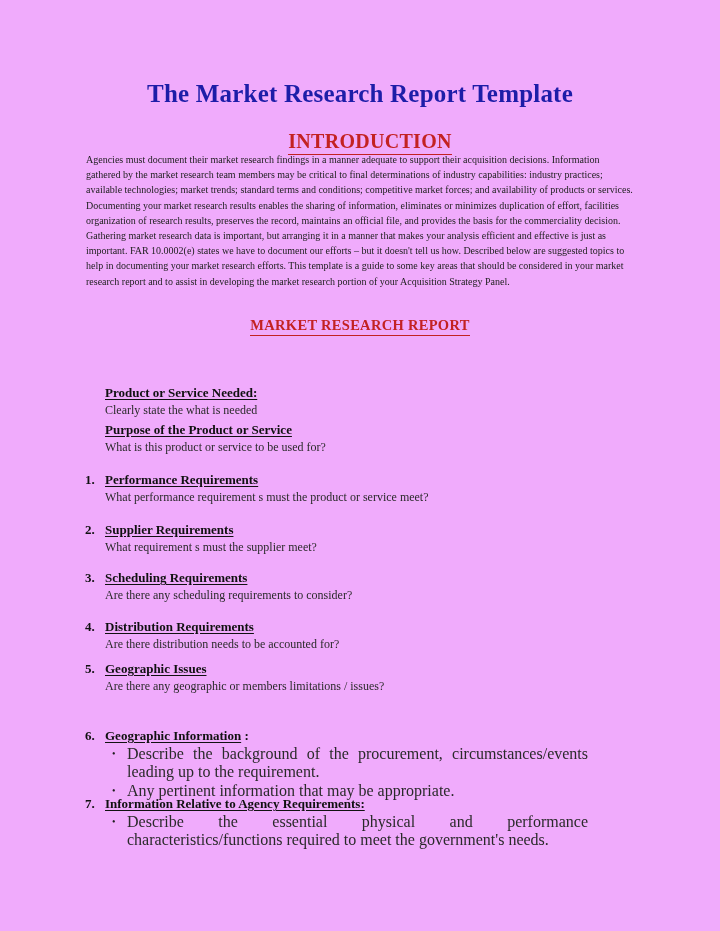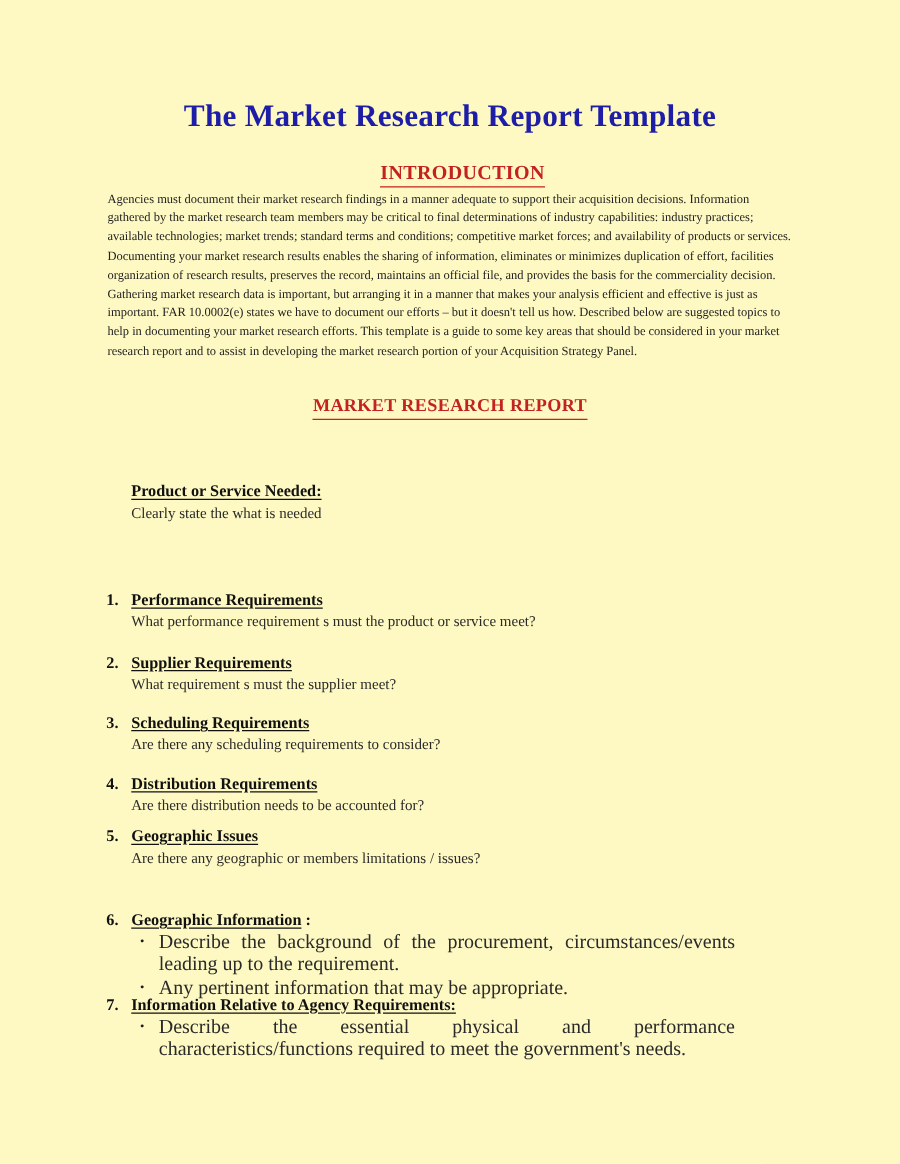--- a/index.html
+++ b/index.html
@@ -14,21 +14,21 @@
     position: relative;
     overflow: hidden;
     font-family: "Liberation Serif", "DejaVu Serif", serif;
     color: #1c1c1c;
     -webkit-font-smoothing: antialiased;
   }
 
   .page {
     position: absolute;
     inset: 0;
-    background: #fef9c3;
+    background: #f0abfc;
   }
 
   
   .doc-title {
     position: absolute;
     left: 0;
     right: 0;
     top: 80px;
     text-align: center;
     font-size: 25px;
@@ -48,21 +48,21 @@
     font-weight: bold;
     letter-spacing: 0.3px;
   }
   .red-heading span {
     border-bottom: 1.5px solid #c32222;
     padding-bottom: 1px;
     display: inline-block;
   }
   #intro-heading {
     top: 130px;
-    font-size: 16px;
+    font-size: 20px;
     padding-left: 20px;
   }
   #report-heading {
     top: 317px;
     font-size: 14.5px;
   }
 
   
   .intro-para {
     position: absolute;
@@ -172,20 +172,24 @@
 
   <div class="red-heading" id="report-heading">
     <span>MARKET RESEARCH REPORT</span>
   </div>
 
   <div class="section-block" style="top:384px;">
     <div class="section-title underline">Product or Service Needed:</div>
     <div class="section-body">Clearly state the what is needed</div>
   </div>
 
+  <div class="section-block" style="top:421px;">
+    <div class="section-title underline">Purpose of the Product or Service</div>
+    <div class="section-body">What is this product or service to be used for?</div>
+  </div>
 
   <div class="num-item" style="top:471px;">
     <div class="num-row">
       <div class="num-marker">1.</div>
       <div class="num-heading underline">Performance Requirements</div>
     </div>
     <div class="num-body">What performance requirement s must the product or service meet?</div>
   </div>
 
   <div class="num-item" style="top:521px;">

